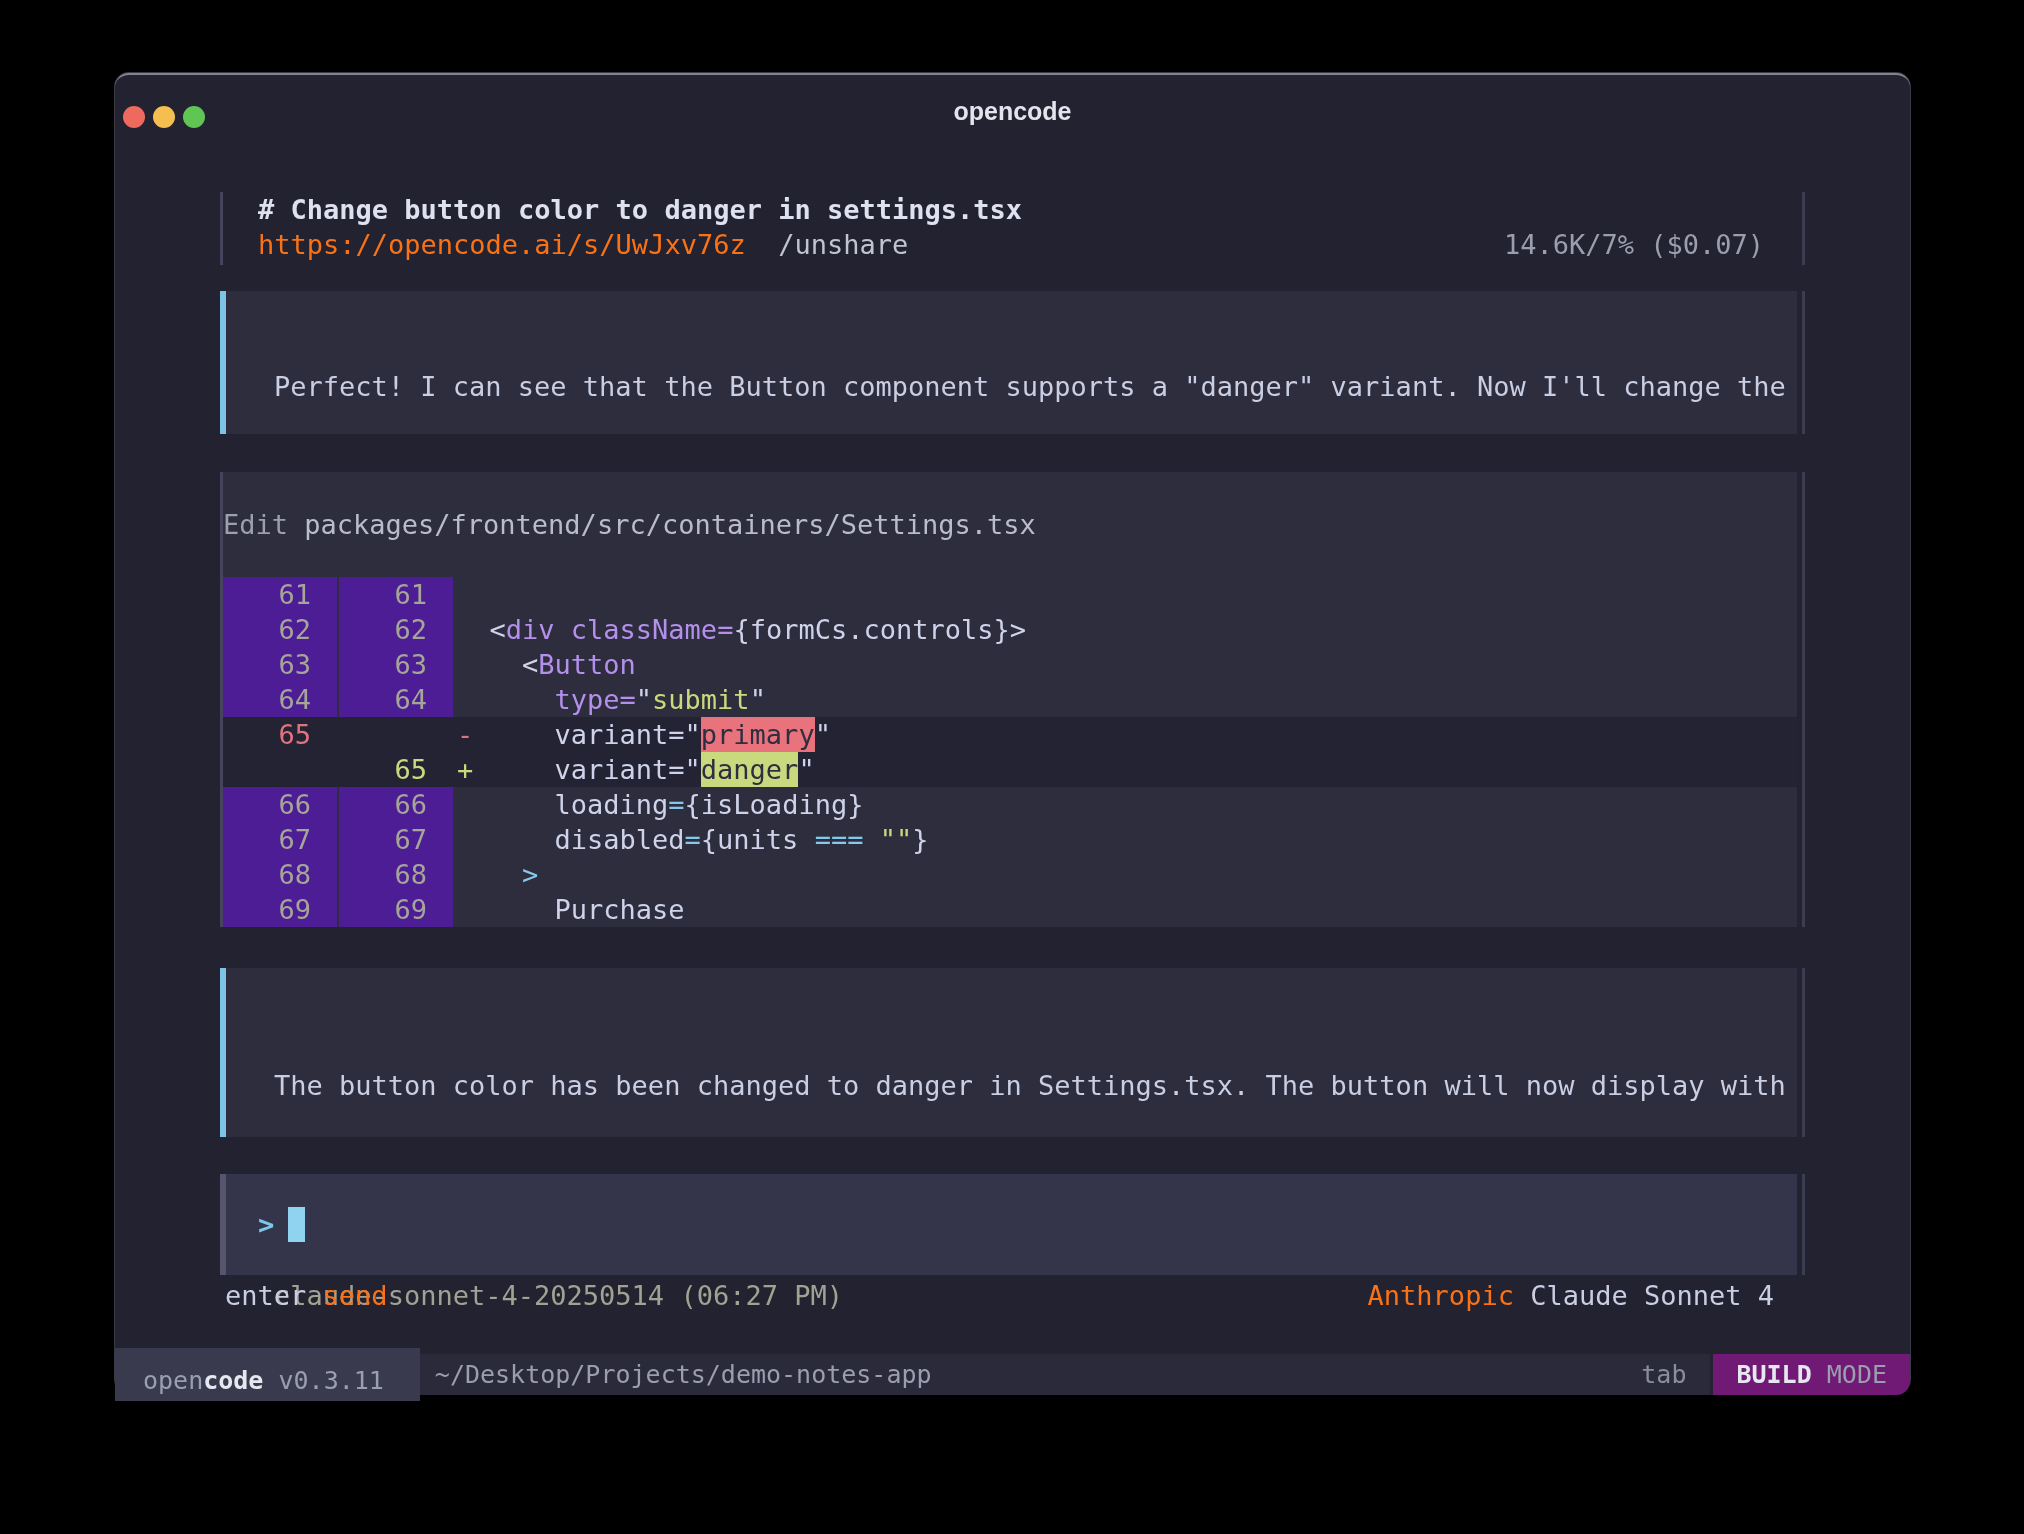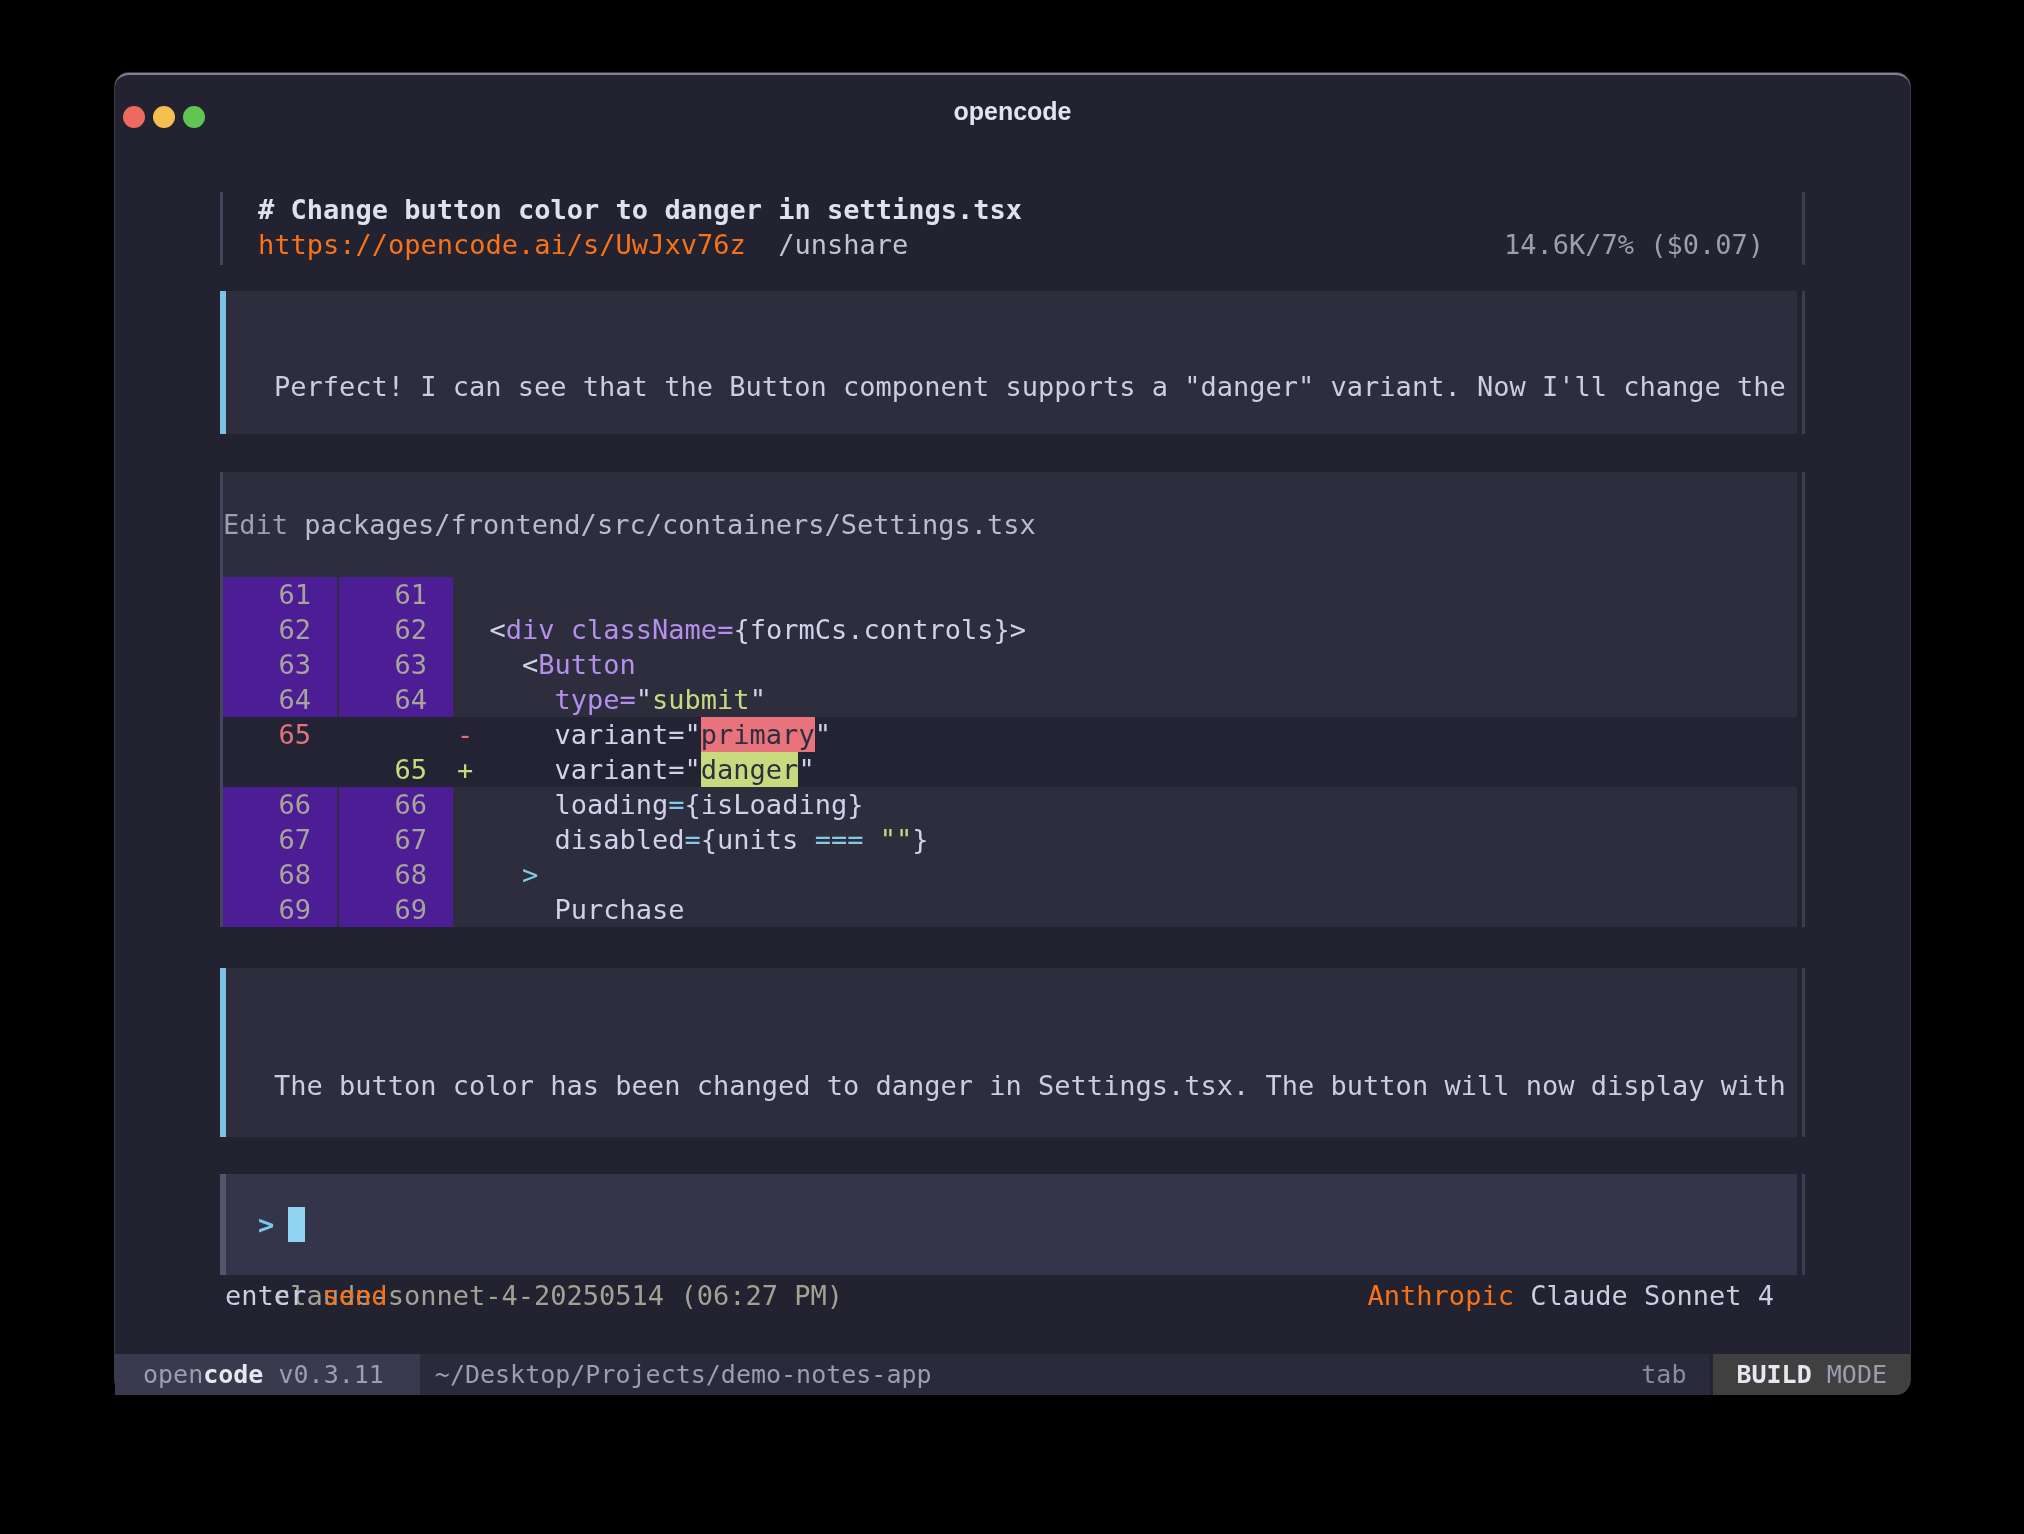--- a/index.html
+++ b/index.html
@@ -51,27 +51,27 @@
   .inputbox{position:absolute;left:105px;top:1099px;width:1577px;height:101px;background:#34344b;
             border-left:6px solid #55556e;box-sizing:border-box;padding:33px 0 0 32px;line-height:35px;}
   .prompt{color:#7cc8ea;font-weight:700;}
   .cursor{display:inline-block;width:17px;height:35px;background:#8fd3f0;vertical-align:top;margin-left:14px;}
   
   .hints{position:absolute;left:110px;top:1203px;width:1549px;height:35px;line-height:35px;display:flex;white-space:pre;}
   .hints .spacer{flex:1;}
   
   .statusbar{position:absolute;left:0;top:1279px;width:1795px;height:41px;background:#2a2a3b;
              border-radius:0 0 14px 14px;display:flex;align-items:center;font-size:25px;white-space:pre;box-sizing:border-box;}
-  .sb-chip{display:flex;align-items:center;height:100%;background:#3a3a4f;padding:0 36px 0 28px;}
+  .sb-chip{display:flex;align-items:center;height:100%;background:#3a3a4f;padding:12px 36px 0 28px;}
   .sb-bold{font-weight:700;color:#e6e8f0;}
   .sb-dim{color:#9a9eae;}
   .sb-path{margin-left:15px;color:#9a9eae;}
   .sb-spacer{flex:1;}
   .sb-tab{color:#8a8e9c;margin-right:24px;}
-  .sb-mode{display:flex;align-items:center;height:100%;background:#404040;padding:0 23px;
+  .sb-mode{display:flex;align-items:center;height:100%;background:#701a75;padding:0 23px;
            border-radius:0 0 14px 0;border-left:3px solid #232331;box-sizing:border-box;}
 </style>
 </head>
 <body>
 
 <div class="screen">
   <div class="window">
 
     <div class="lights">
       <div class="light" style="background:#ee6a5f"></div>

